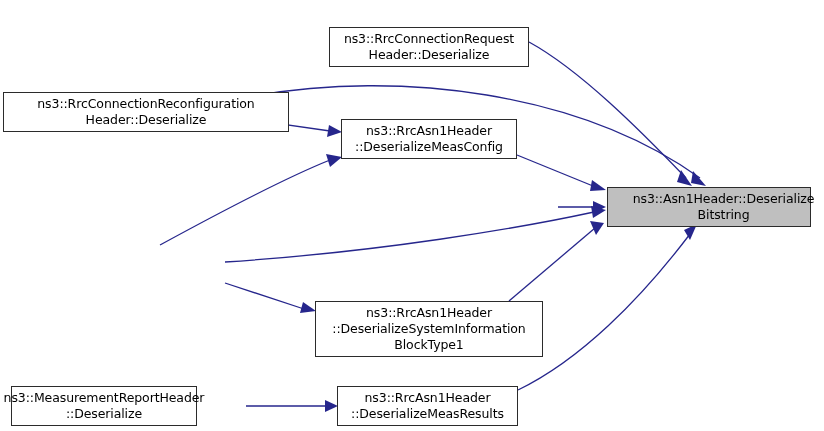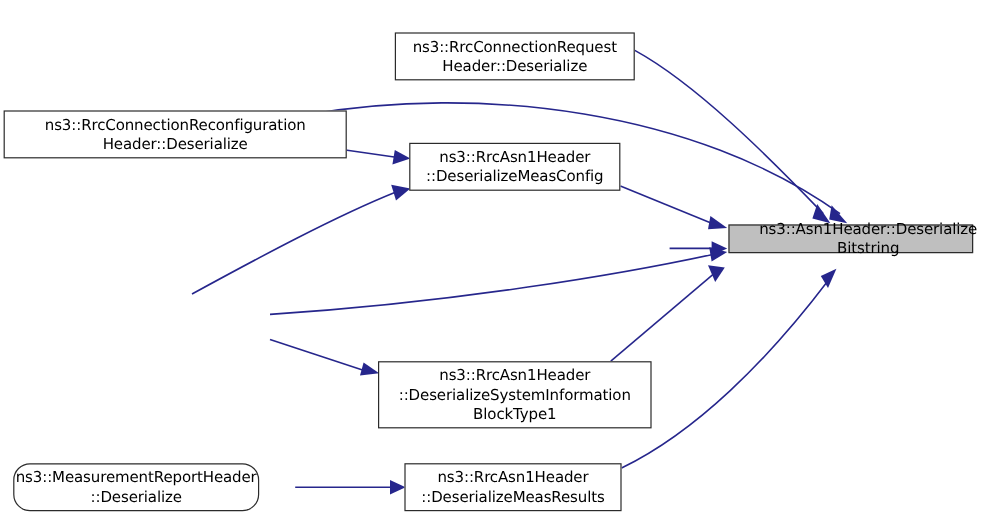--- a/index.html
+++ b/index.html
@@ -119,27 +119,27 @@
   <div class="node" style="left:329px; top:3px; width:200px; height:40px;margin-top:24px;">ns3::RrcConnectionRequest
 Header::Deserialize</div>
 
   <div class="node" style="left:3px; top:92px; width:286px; height:40px;">ns3::RrcConnectionReconfiguration
 Header::Deserialize</div>
 
   <div class="node" style="left:341px; top:119px; width:176px; height:40px;">ns3::RrcAsn1Header
 ::DeserializeMeasConfig</div>
 
 
-  <div class="node target" style="left:607px; top:187px; width:204px; height:24px;padding-left:32px;">ns3::Asn1Header::Deserialize
+  <div class="node target" style="left:607px; top:187px; width:204px; height:40px;padding-left:32px;">ns3::Asn1Header::Deserialize
 Bitstring</div>
 
 
   <div class="node" style="left:315px; top:301px; width:228px; height:56px;">ns3::RrcAsn1Header
 ::DeserializeSystemInformation
 BlockType1</div>
 
-  <div class="node" style="left:11px; top:386px; width:205px; height:40px;border-radius:14px;">ns3::MeasurementReportHeader
+  <div class="node" style="left:11px; top:386px; width:186px; height:40px;">ns3::MeasurementReportHeader
 ::Deserialize</div>
 
   <div class="node" style="left:337px; top:386px; width:181px; height:40px;">ns3::RrcAsn1Header
 ::DeserializeMeasResults</div>
 
 </div>
 
 </body></html>

